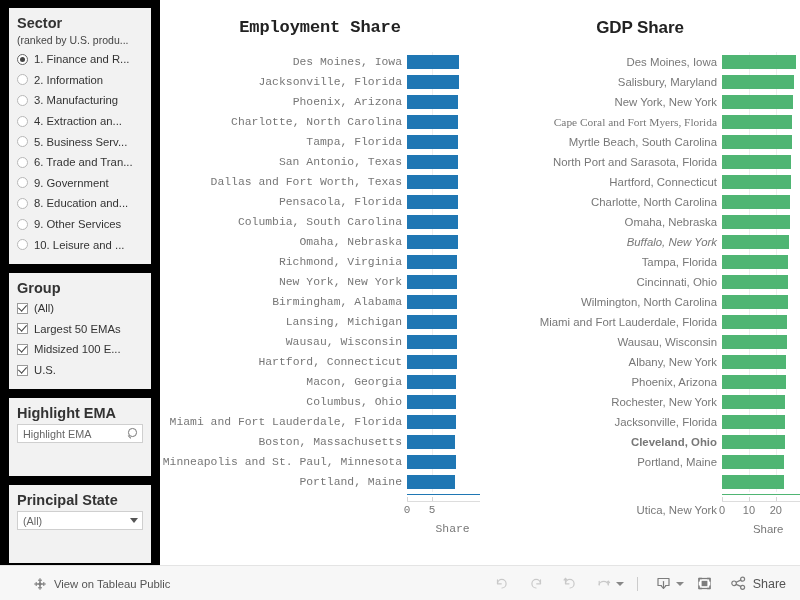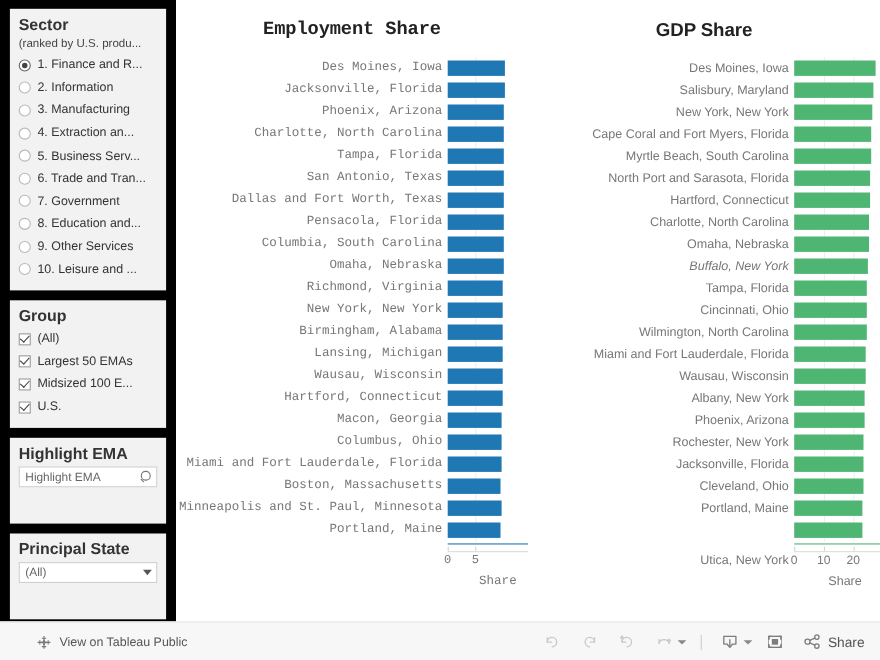--- a/index.html
+++ b/index.html
@@ -312,21 +312,21 @@
           <div class="opt-row">
             <span class="radio"></span>
             <span class="opt-label">5. Business Serv...</span>
           </div>
           <div class="opt-row">
             <span class="radio"></span>
             <span class="opt-label">6. Trade and Tran...</span>
           </div>
           <div class="opt-row">
             <span class="radio"></span>
-            <span class="opt-label">7. Government</span>
+            <span class="opt-label">9. Government</span>
           </div>
           <div class="opt-row">
             <span class="radio"></span>
             <span class="opt-label">8. Education and...</span>
           </div>
           <div class="opt-row">
             <span class="radio"></span>
             <span class="opt-label">9. Other Services</span>
           </div>
           <div class="opt-row">
@@ -489,21 +489,21 @@
         </div>
         <div class="row">
           <div class="row-label" style="width: 240px; left: 2px;">Salisbury, Maryland</div>
           <div class="bar" style="left: 242px; width: 72.0828px; background: rgb(79, 181, 115);"></div>
         </div>
         <div class="row">
           <div class="row-label" style="width: 240px; left: 2px;">New York, New York</div>
           <div class="bar" style="left: 242px; width: 71.0069px; background: rgb(79, 181, 115);"></div>
         </div>
         <div class="row">
-          <div class="row-label" style="width: 240px; left: 2px;">Cape Coral and Fort Myers, Florida</div>
+          <div class="row-label" style="width: 240px; left: 2px; font-family: Liberation Serif, serif;">Cape Coral and Fort Myers, Florida</div>
           <div class="bar" style="left: 242px; width: 70.2px; background: rgb(79, 181, 115);"></div>
         </div>
         <div class="row">
           <div class="row-label" style="width: 240px; left: 2px;">Myrtle Beach, South Carolina</div>
           <div class="bar" style="left: 242px; width: 69.6621px; background: rgb(79, 181, 115);"></div>
         </div>
         <div class="row">
           <div class="row-label" style="width: 240px; left: 2px;">North Port and Sarasota, Florida</div>
           <div class="bar" style="left: 242px; width: 69.1241px; background: rgb(79, 181, 115);"></div>
         </div>
@@ -553,21 +553,21 @@
         </div>
         <div class="row">
           <div class="row-label" style="width: 240px; left: 2px; text-align: right;">Rochester, New York</div>
           <div class="bar" style="left: 242px; width: 63.4759px; background: rgb(79, 181, 115);"></div>
         </div>
         <div class="row">
           <div class="row-label" style="width: 240px; left: 2px;">Jacksonville, Florida</div>
           <div class="bar" style="left: 242px; width: 63.2069px; background: rgb(79, 181, 115);"></div>
         </div>
         <div class="row">
-          <div class="row-label" style="width: 240px; left: 2px;">Cleveland, Ohio</div>
+          <div class="row-label" style="width: 240px; left: 2px; font-weight: bold;">Cleveland, Ohio</div>
           <div class="bar" style="left: 242px; width: 62.669px; background: rgb(79, 181, 115);"></div>
         </div>
         <div class="row">
           <div class="row-label" style="width: 240px; left: 2px;">Portland, Maine</div>
           <div class="bar" style="left: 242px; width: 62.131px; background: rgb(79, 181, 115);"></div>
         </div>
         <div class="row">
           <div class="row-label" style="width: 240px; left: 2px; margin-top: 28px;">Utica, New York</div>
           <div class="bar" style="left: 242px; width: 61.8621px; background: rgb(79, 181, 115);"></div>
         </div>

